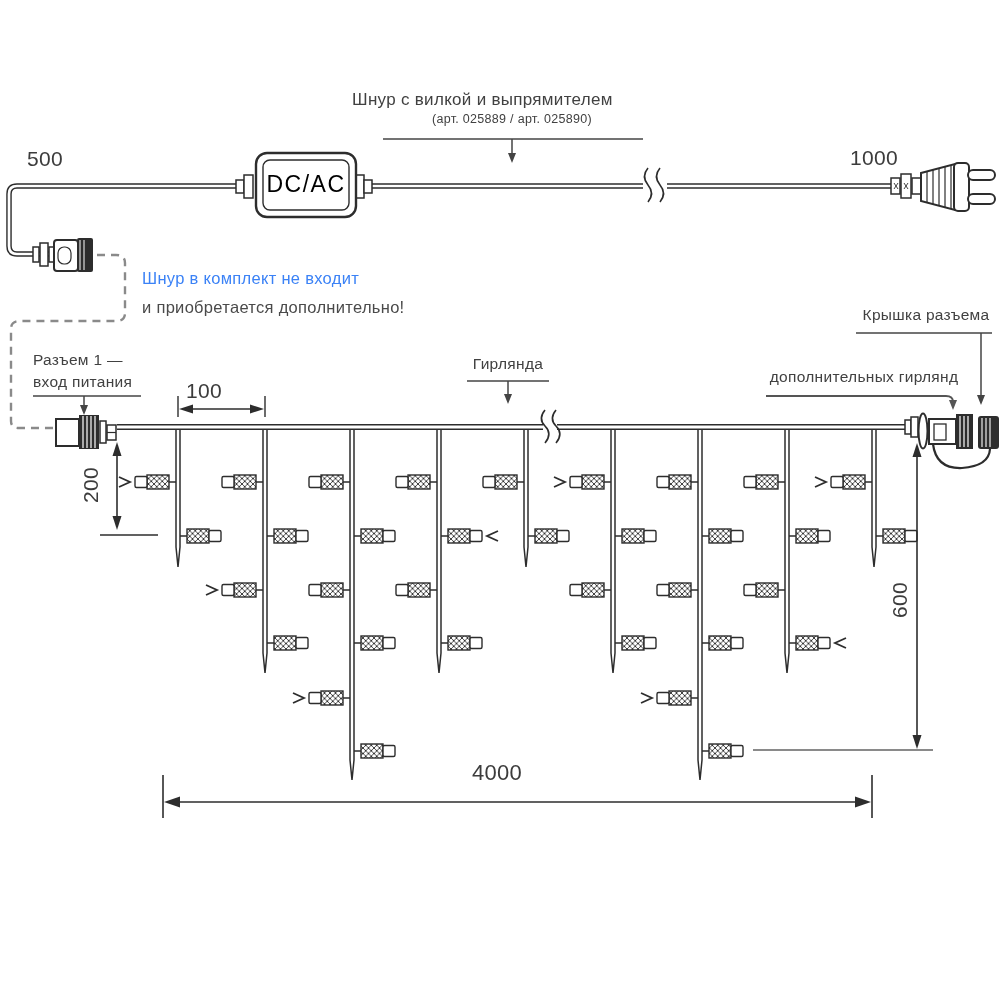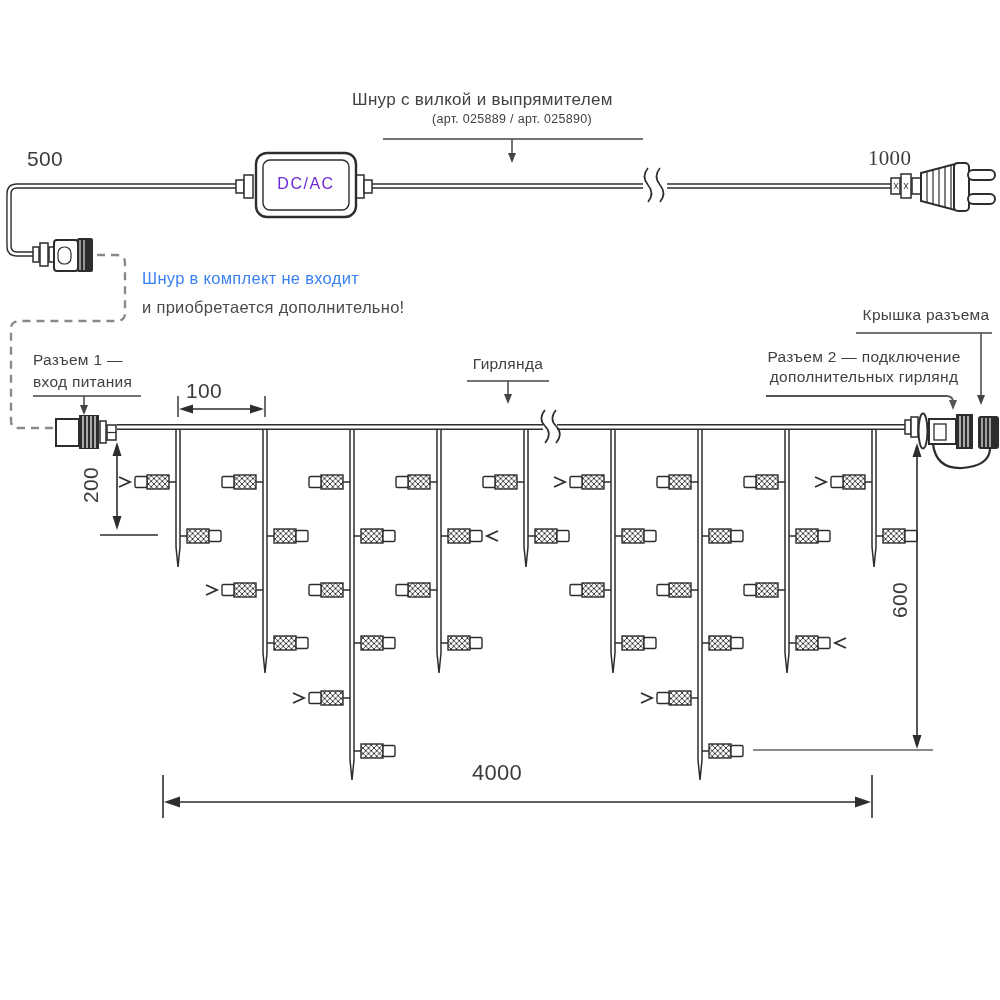--- a/index.html
+++ b/index.html
@@ -4,21 +4,21 @@
 <style>
   html,body{margin:0;padding:0;background:#ffffff;}
   .canvas{position:relative;width:1000px;height:1000px;background:#fff;
           font-family:"Liberation Sans",sans-serif;overflow:hidden;}
   svg.art{position:absolute;left:0;top:0;}
   .lbl{position:absolute;color:#414141;letter-spacing:.3px;line-height:1.15;white-space:nowrap;}
   .ctr{text-align:center;white-space:normal;}
   .dim{font-size:21px;color:#3c3c3c;}
   .rot{transform:rotate(-90deg);transform-origin:50% 50%;}
   .dcac{display:flex;align-items:center;justify-content:center;
-        font-size:16px;letter-spacing:1.5px;color:#6d28d9;}
+        font-size:23px;letter-spacing:1.5px;color:#000000;}
 </style>
 </head>
 <body>
 
 <div class="canvas">
 
 <svg class="art" width="1000" height="1000" viewBox="0 0 1000 1000">
   <defs>
     <pattern id="xhatch" width="5.5" height="5.5" patternUnits="userSpaceOnUse">
       <rect width="5.5" height="5.5" fill="#ffffff"></rect>
@@ -400,29 +400,28 @@
   <g>
     <line x1="856" y1="333" x2="992" y2="333" stroke="#444" stroke-width="1.5"></line>
     <line x1="981" y1="333" x2="981" y2="397" stroke="#444" stroke-width="1.5"></line>
     <polygon points="981,405 977,395 985,395" fill="#444"></polygon>
   </g>
 </svg>
 
 <div class="lbl" style="left:352px;top:90px;width:320px;font-size:17px;">Шнур с вилкой и выпрямителем</div>
 <div class="lbl ctr" style="left:352px;top:112px;width:320px;font-size:12.5px;text-align:center;">(арт. 025889 / арт. 025890)</div>
 <div class="lbl dim ctr" style="left:10px;top:147px;width:70px;text-align:center;">500</div>
-<div class="lbl dim ctr" style="left:868px;top:146px;width:70px;text-align:left;font-family:Liberation Serif, serif;">1000</div>
+<div class="lbl dim ctr" style="left:828px;top:146px;width:70px;text-align:right;">1000</div>
 <div class="lbl" style="left:142px;top:269px;font-size:16.5px;color:#3b82f6;">Шнур в комплект не входит</div>
 <div class="lbl" style="left:142px;top:292px;font-size:16.5px;color:#4a4a4a;margin-top:6px;">и приобретается дополнительно!</div>
 <div class="lbl dcac" style="left:256px;top:153px;width:100px;height:62px;">DC/AC</div>
 
 <div class="lbl" style="left:33px;top:351px;font-size:15.5px;text-align:right;">Разъем 1 —</div>
 <div class="lbl" style="left:33px;top:373px;font-size:15.5px;">вход питания</div>
 <div class="lbl ctr" style="left:448px;top:355px;width:120px;font-size:15.5px;text-align:center;">Гирлянда</div>
-<div class="lbl ctr" style="left:740px;top:348px;width:248px;font-size:15.5px;text-align:center;">Разъем 2 — подключение</div>
 <div class="lbl ctr" style="left:740px;top:368px;width:248px;font-size:15.5px;text-align:center;">дополнительных гирлянд</div>
 <div class="lbl ctr" style="left:846px;top:306px;width:160px;font-size:15.5px;text-align:center;">Крышка разъема</div>
 
 <div class="lbl dim ctr" style="left:186px;top:379px;width:70px;text-align:left;">100</div>
 <div class="lbl dim ctr rot" style="left:62px;top:472px;width:60px;height:26px;text-align:center;">200</div>
 <div class="lbl dim ctr rot" style="left:871px;top:587px;width:60px;height:26px;text-align:center;">600</div>
 <div class="lbl ctr" style="left:472px;top:760px;width:90px;font-size:22px;color:#3c3c3c;text-align:left;">4000</div>
 
 </div>
 

